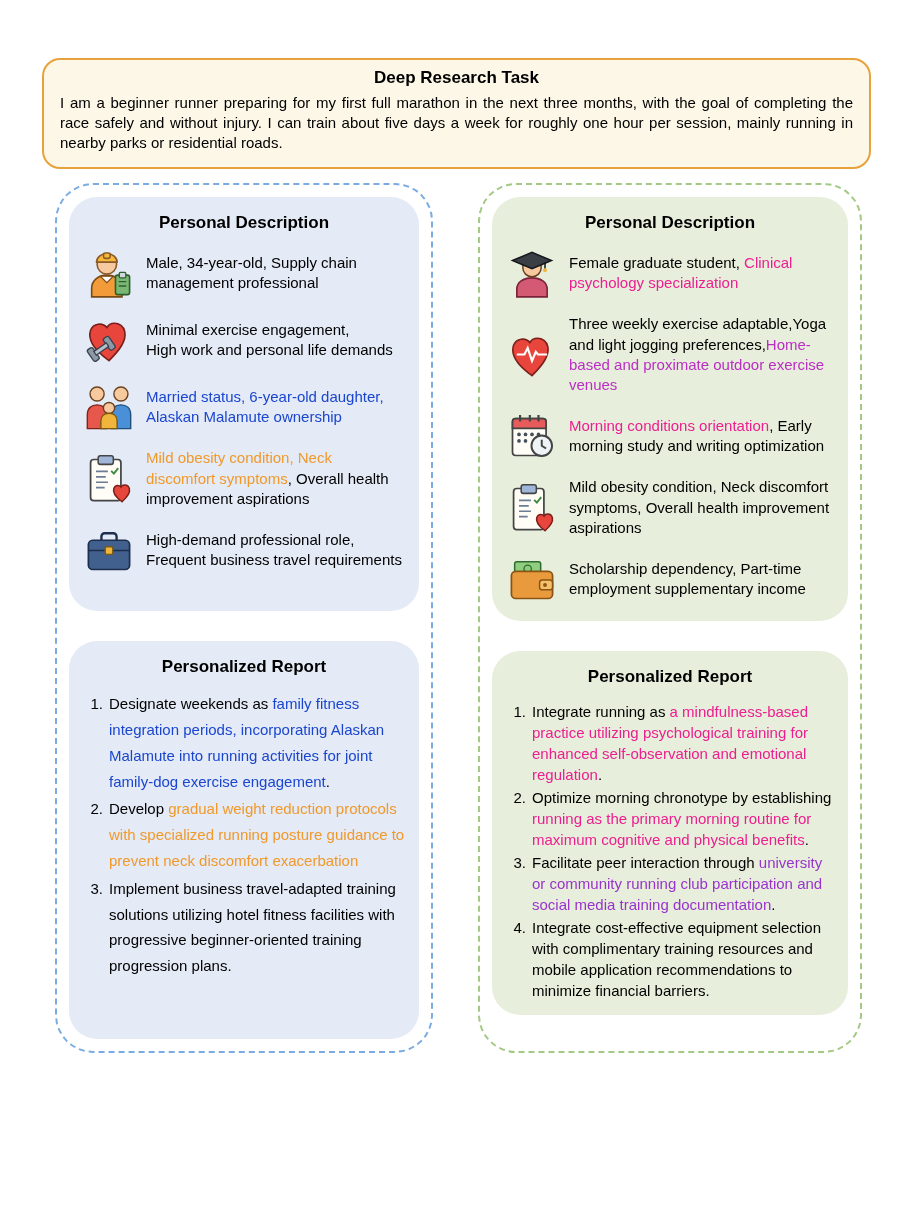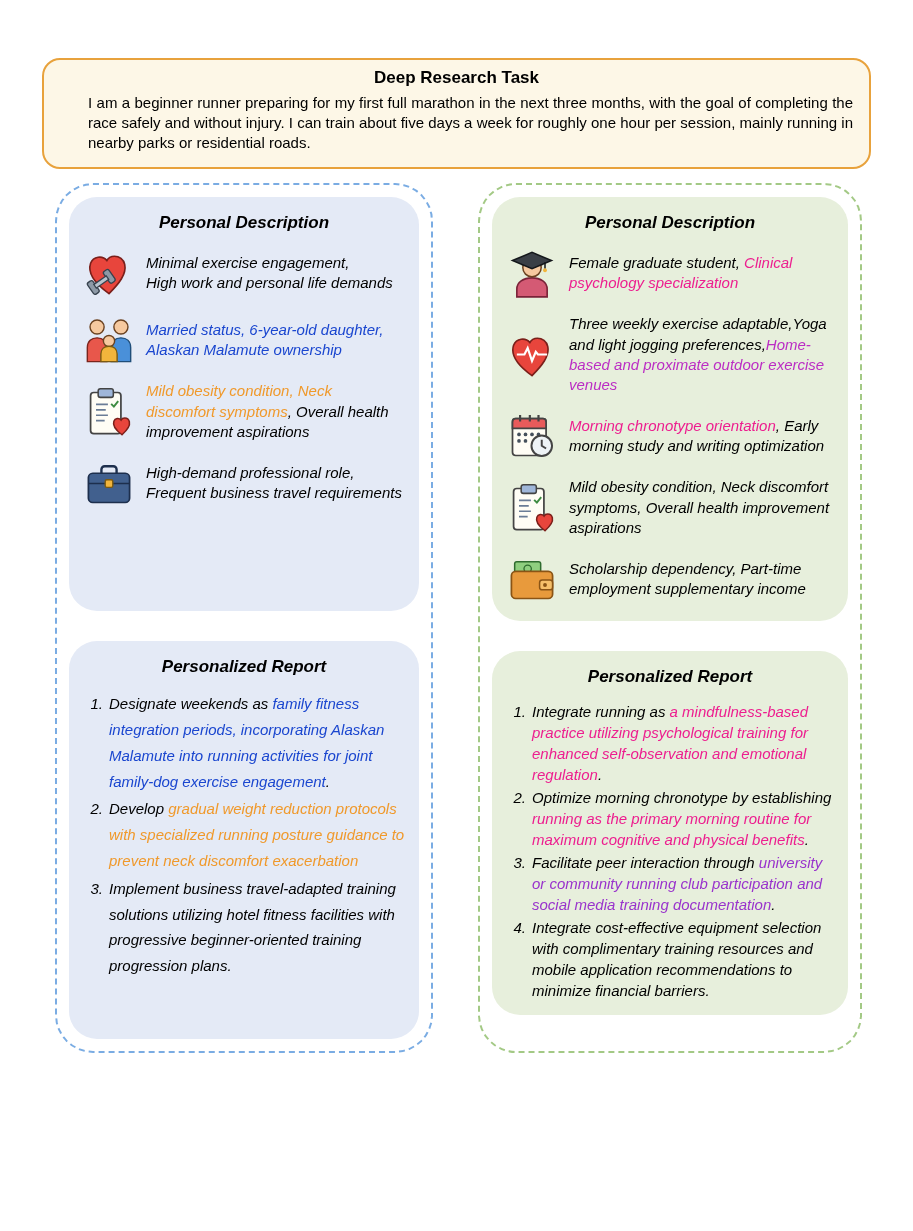--- a/index.html
+++ b/index.html
@@ -14,24 +14,24 @@
 
   
   .task-box {
     width:829px;
     background:var(--task-bg,#fdf7e7);
     border:2px solid var(--task-border,#e8a23c);
     border-radius:18px;
     padding:8px 16px 14px 16px;
   }
   .task-title { text-align:center; font-weight:bold; font-size:17px; margin-bottom:5px; }
-  .task-par { text-align:justify; line-height:1.34;margin-left:28px; }
-
-  
-  .columns { display:flex; gap:45px; margin-top:14px; margin-left:13px;font-style:italic; }
+  .task-par { text-align:justify; line-height:1.34; }
+
+  
+  .columns { display:flex; gap:45px; margin-top:14px; margin-left:13px; }
   .panel { border:2px dashed; border-radius:38px; padding:12px; }
   .panel.blue  { width:378px; border-color:var(--blue-dash,#7aace3); }
   .panel.green { width:384px; border-color:var(--green-dash,#a3c985); }
 
   .card { border-radius:28px; padding:14px 14px 12px 14px; }
   .panel.blue  .card { background:var(--blue-card,#e4eaf6); }
   .panel.green .card { background:var(--green-card,#e7efdc); }
   .card-title { text-align:center; font-weight:bold; font-size:17px; margin:2px 0 14px 0; }
 
   .left-desc  { min-height:414px; }
@@ -71,20 +71,36 @@
     <div class="task-par">I am a beginner runner preparing for my first full marathon in the next three months, with the goal of completing the race safely and without injury. I can train about five days a week for roughly one hour per session, mainly running in nearby parks or residential roads.</div>
   </div>
 
   <div class="columns">
 
     <div class="panel blue">
 
       <div class="card left-desc">
         <div class="card-title">Personal Description</div>
 
+        <div class="desc-item">
+          <span class="desc-icon">
+            <svg viewBox="0 0 48 48">
+              <path d="M8 46 v-8 c0-7 6-12 14-12 s14 5 14 12 v8 z" fill="#f29b38" stroke="#7a4a12" stroke-width="1.5"></path>
+              <path d="M16 27 l6 6 6-6 z" fill="#fff" stroke="#7a4a12" stroke-width="1"></path>
+              <circle cx="22" cy="16" r="9" fill="#f6c99f" stroke="#8a5a2a" stroke-width="1.5"></circle>
+              <path d="M12.5 14 a9.5 8 0 0 1 19 0 z" fill="#f6b93c" stroke="#8a5a2a" stroke-width="1.5"></path>
+              <rect x="19" y="5.5" width="6" height="5" rx="1.5" fill="#f6b93c" stroke="#8a5a2a" stroke-width="1.5"></rect>
+              <rect x="30" y="26" width="13" height="18" rx="2" fill="#79b874" stroke="#2f5d2f" stroke-width="1.5"></rect>
+              <rect x="33.5" y="23.5" width="6" height="5" rx="1" fill="#cfd8dc" stroke="#2f5d2f" stroke-width="1.2"></rect>
+              <path d="M33 32 h7 M33 36 h7" stroke="#2f5d2f" stroke-width="1.3"></path>
+            </svg>
+          </span>
+          <p class="desc-text"><span class="c-default">Male, 34-year-old, Supply chain
+management professional</span></p>
+        </div>
 
         <div class="desc-item">
           <span class="desc-icon">
             <svg viewBox="0 0 48 48">
               <path d="M24 43 C10 33 4 24 7 15 c2.5-6.5 11-7.5 15-2.5 1-2 3.5-4 7-4 4.5 0 8.5 3 9.5 7.5 2 9-5.5 18-14.5 27z" fill="#e8453c" stroke="#7a1f1a" stroke-width="1.5"></path>
               <g transform="rotate(-35 16 31)">
                 <rect x="4" y="26" width="6" height="13" rx="2" fill="#8d99a6" stroke="#37424e" stroke-width="1.2"></rect>
                 <rect x="22" y="26" width="6" height="13" rx="2" fill="#8d99a6" stroke="#37424e" stroke-width="1.2"></rect>
                 <rect x="9" y="30.5" width="14" height="4" fill="#b8c2cc" stroke="#37424e" stroke-width="1.2"></rect>
               </g>
@@ -196,21 +212,21 @@
                   <circle cx="18" cy="22.5" r="1.7"></circle>
                   <circle cx="24" cy="22.5" r="1.7"></circle>
                   <circle cx="30" cy="22.5" r="1.7"></circle>
                 <circle cx="12" cy="28.5" r="1.7"></circle>
                   <circle cx="18" cy="28.5" r="1.7"></circle>
               </g>
               <circle cx="33" cy="33" r="9.5" fill="#eef3f6" stroke="#444" stroke-width="1.8"></circle>
               <path d="M33 27.5 v5.5 l4 2.5" fill="none" stroke="#444" stroke-width="1.8"></path>
             </svg>
           </span>
-          <p class="desc-text"><span class="c-pink">Morning chronotype orientation</span><span class="c-default">, Early morning study and writing optimization</span></p>
+          <p class="desc-text"><span class="c-pink">Morning conditions orientation</span><span class="c-default">, Early morning study and writing optimization</span></p>
         </div>
 
         <div class="desc-item">
           <span class="desc-icon">
             <svg viewBox="0 0 48 48">
               <rect x="7" y="6" width="28" height="38" rx="3" fill="#fffdf5" stroke="#444" stroke-width="1.6"></rect>
               <rect x="14" y="2.5" width="14" height="8" rx="2" fill="#9fb6d9" stroke="#444" stroke-width="1.4"></rect>
               <path d="M12 17 h11 M12 22 h9 M12 27 h11 M12 32 h8" stroke="#6a7c96" stroke-width="1.6"></path>
               <path d="M26 16.5 l2.5 2.5 4-5" stroke="#3d8b40" stroke-width="1.8" fill="none"></path>
               <path d="M36 45 c-6-4.5-9-8.5-7.5-12.5 1-2.8 4.8-3.3 6.6-1 .5-1 1.8-1.9 3.4-1.9 2 0 3.8 1.4 4.3 3.4 1 4-2.3 8-6.8 12z" fill="#e8453c" stroke="#7a1f1a" stroke-width="1.4"></path>

